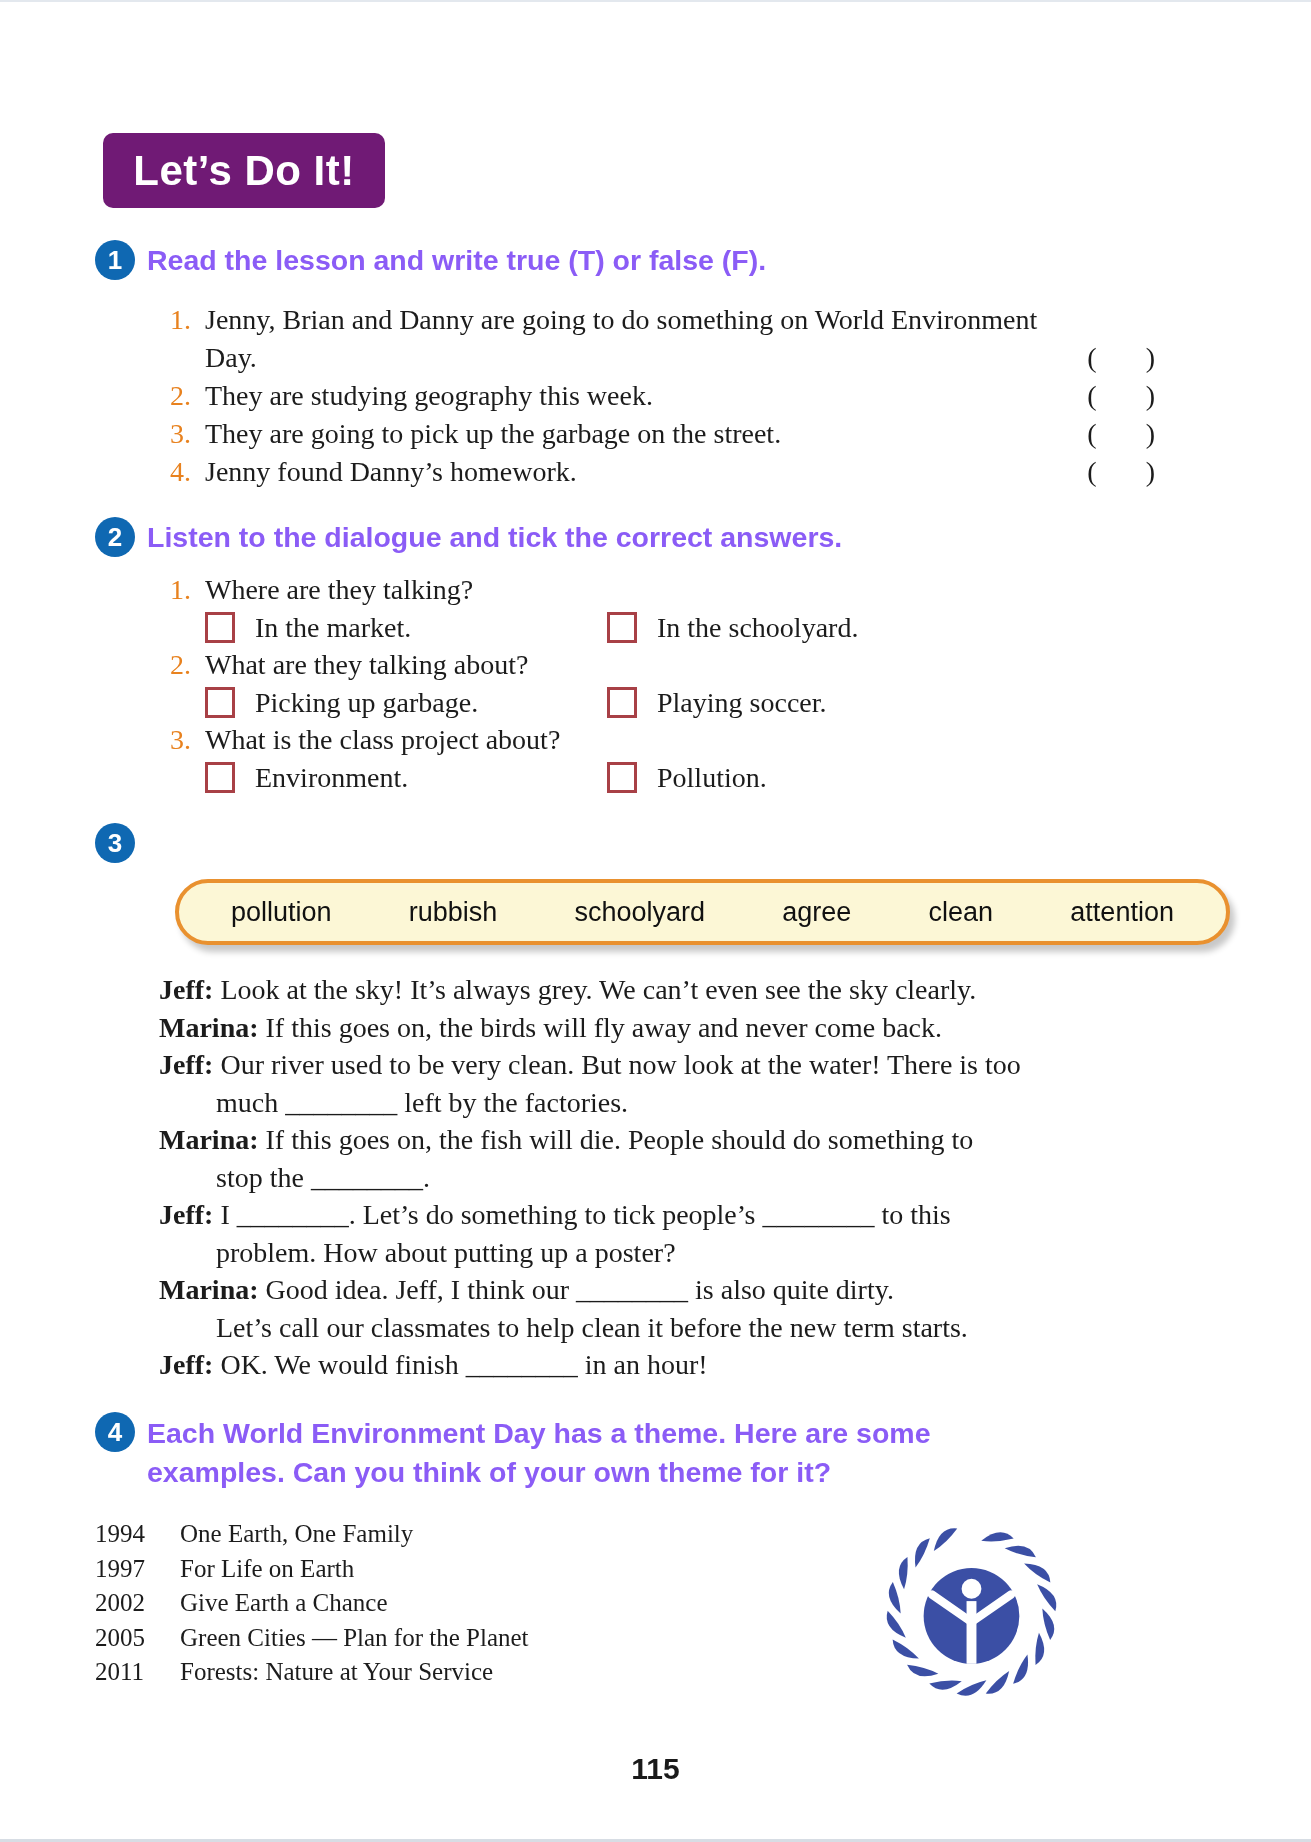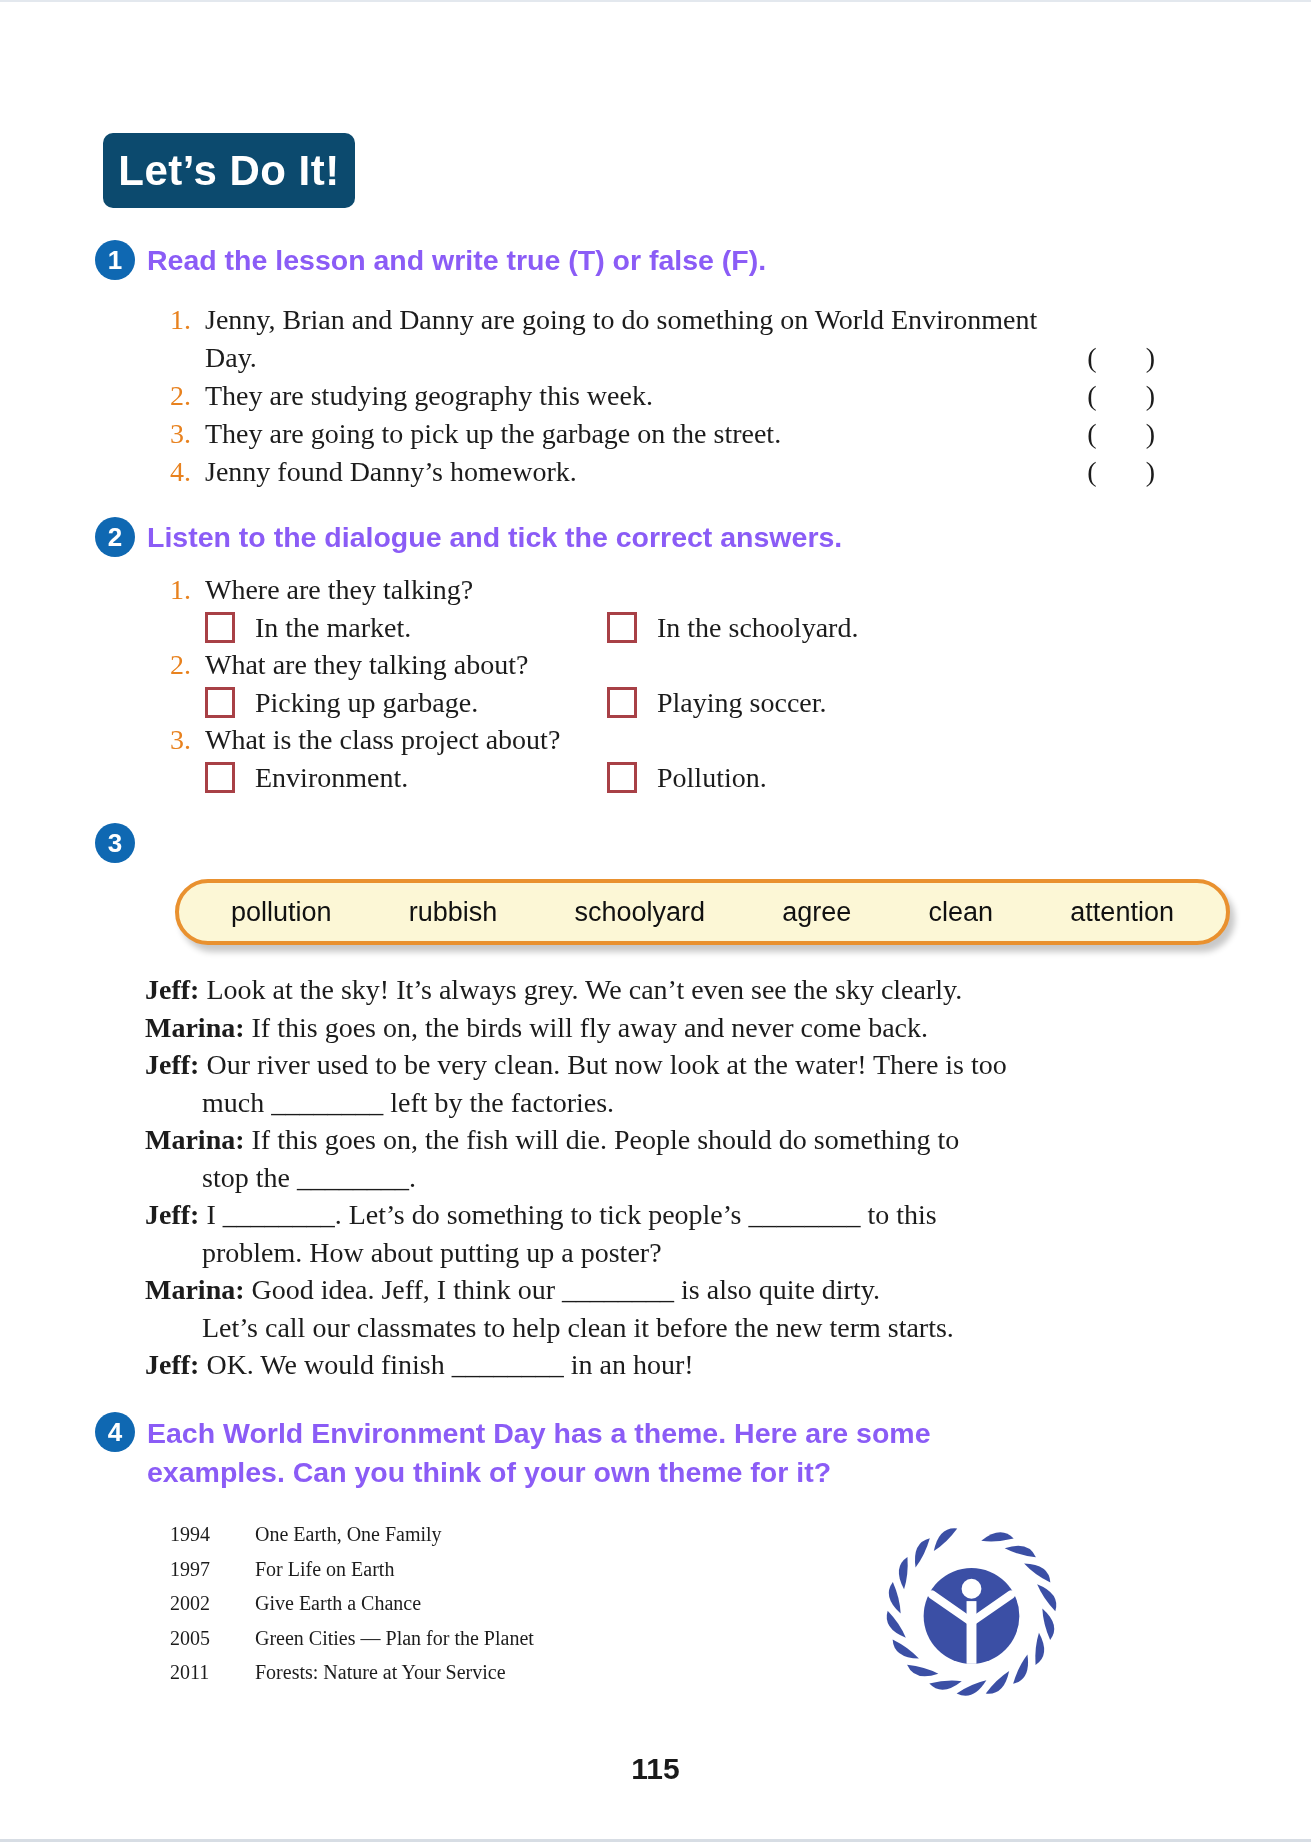--- a/index.html
+++ b/index.html
@@ -5,22 +5,22 @@
   html,body { margin:0; padding:0; background:#ffffff; }
   .page {
     position:relative; width:1311px; height:1842px; background:#ffffff;
     font-family:"Liberation Serif", serif; color:#1c1c1c; overflow:hidden;
   }
   .edge-top { position:absolute; top:0; left:0; width:100%; height:2px; background:#e3e8ee; }
   .edge-bottom { position:absolute; bottom:0; left:0; width:100%; height:3px; background:#d7dde4; }
 
   
   .banner {
-    position:absolute; left:103px; top:133px; width:252px; height:75px;
-    background:#0c4a6e; border-radius:10px;
+    position:absolute; left:103px; top:133px; width:282px; height:75px;
+    background:#701a75; border-radius:10px;
     display:flex; align-items:center; justify-content:center;
   }
   .banner span {
     color:#ffffff; font-family:"Liberation Sans", sans-serif; font-weight:bold;
     font-size:42px; letter-spacing:0.5px;
   }
 
   
   .sec { position:absolute; left:95px; right:156px; }
   .sec-head { display:flex; align-items:flex-start; }
@@ -54,28 +54,28 @@
   .opt-label { font-size:28px; }
 
   
   .word-box {
     box-sizing:border-box; margin:16px 0 0 80px; width:1055px; height:66px;
     border:4px solid #e9912f; border-radius:34px; background:#fcf7d6;
     display:flex; align-items:center; justify-content:space-between; padding:0 52px;
     box-shadow:5px 7px 6px rgba(0,0,0,0.22);
   }
   .word-box span { font-family:"Liberation Sans", sans-serif; font-size:27px; color:#111; }
-  .dialogue { margin-top:26px; margin-left:50px; font-size:28px; line-height:37.5px; }
+  .dialogue { margin-top:26px; margin-left:64px; font-size:28px; line-height:37.5px; }
   .dlg { margin:0; }
   .dlg b { font-weight:bold; }
   .cont { padding-left:57px; }
 
   
   .s4-titles { padding-top:1px; }
-  .theme-list { margin-top:26px; margin-left:75px; font-size:20px; line-height:34.6px; }
+  .theme-list { margin-top:26px; font-size:25px; line-height:34.6px; }
   .theme-row .yr { display:inline-block; width:85px; }
 
   
   .logo { position:absolute; left:858px; top:1512px; width:227px; height:198px; }
 
   .page-num {
     position:absolute; top:1752px; left:0; width:100%; text-align:center;
     font-family:"Liberation Sans", sans-serif; font-weight:bold; font-size:30px; color:#1a1a1a;
   }
 </style>

